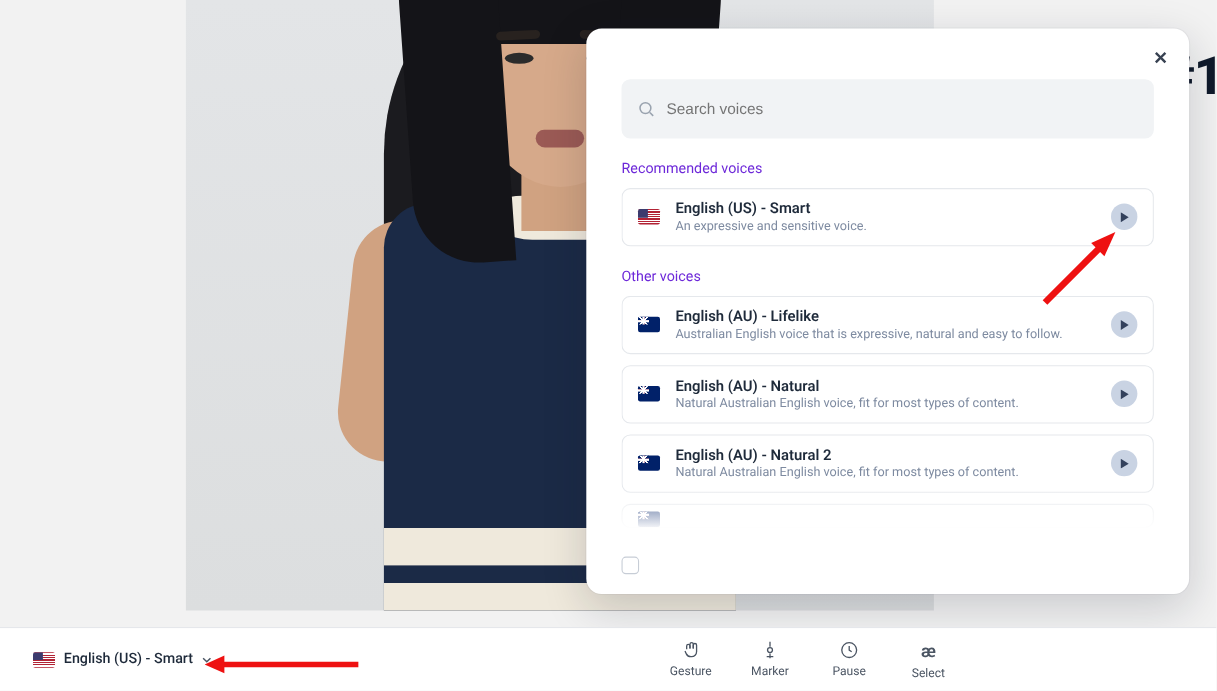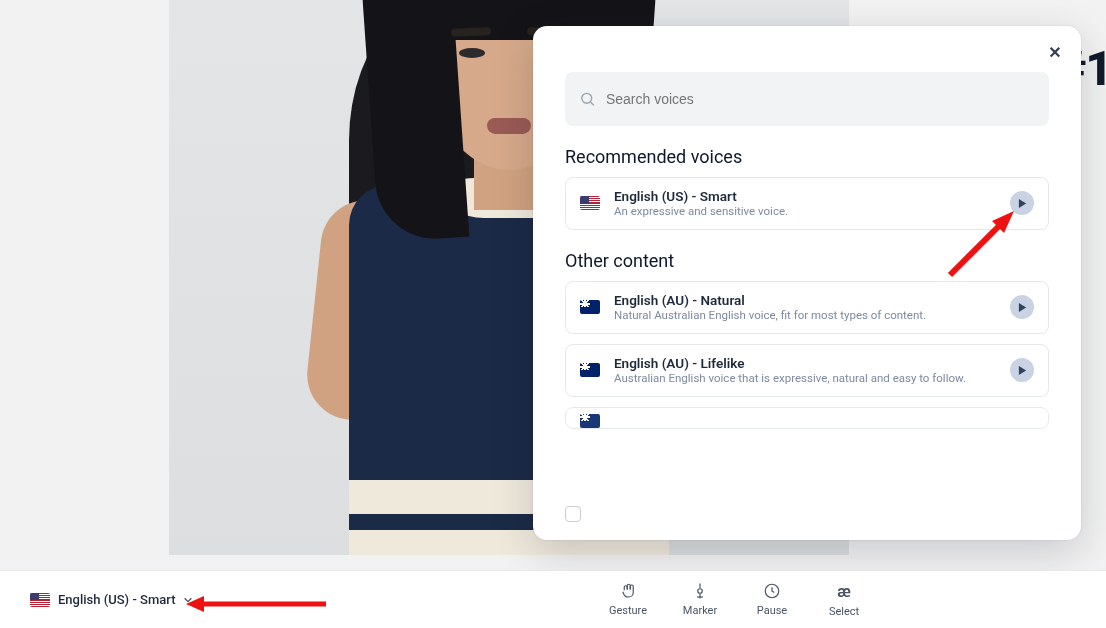--- a/index.html
+++ b/index.html
@@ -214,21 +214,21 @@
     padding: 18px 14px;
     gap:10px;
   }
   .search-wrap input {
     border:none; outline:none; background:transparent;
     font-size:14px; color:#374151; width:100%;
   }
   .search-wrap svg { width:18px; height:18px; color:#9aa3af; }
   .section-label {
     margin-top:20px;
-    font-size:18px; color:#0f172a;
+    font-size:13px; color:#6d28d9;
   }
   .voice-list { margin-top:10px; display:flex; flex-direction:column; gap:10px; overflow:hidden; }
   .voice-item {
     border:1px solid #e5e8ec;
     border-radius:8px;
     background:#fff;
     display:flex;
     align-items:center;
     padding:10px 14px;
     gap:14px;
@@ -334,39 +334,51 @@
         <div class="voice-desc">An expressive and sensitive voice.</div>
       </div>
       <div class="play-btn">
           <svg viewBox="0 0 10 10">
             <path d="M1 0 L9 5 L1 10 Z"></path>
           </svg>
         </div>
     </div>
   </div>
 
-  <div class="section-label">Other content</div>
+  <div class="section-label">Other voices</div>
   <div class="voice-list">
+    <div class="voice-item">
+      <span class="flag flag-au"></span>
+      <div class="voice-meta">
+        <div class="voice-name">English (AU) - Lifelike</div>
+        <div class="voice-desc">Australian English voice that is expressive, natural and easy to follow.</div>
+      </div>
+      <div class="play-btn">
+          <svg viewBox="0 0 10 10">
+            <path d="M1 0 L9 5 L1 10 Z"></path>
+          </svg>
+        </div>
+    </div>
     <div class="voice-item">
       <span class="flag flag-au"></span>
       <div class="voice-meta">
         <div class="voice-name">English (AU) - Natural</div>
         <div class="voice-desc">Natural Australian English voice, fit for most types of content.</div>
       </div>
       <div class="play-btn">
           <svg viewBox="0 0 10 10">
             <path d="M1 0 L9 5 L1 10 Z"></path>
           </svg>
         </div>
     </div>
     <div class="voice-item">
       <span class="flag flag-au"></span>
       <div class="voice-meta">
-        <div class="voice-name">English (AU) - Lifelike</div>
-        <div class="voice-desc">Australian English voice that is expressive, natural and easy to follow.</div>
+        <div class="voice-name">English (AU) - Natural 2</div>
+        <div class="voice-desc">Natural Australian English voice, fit for most types of content.</div>
       </div>
       <div class="play-btn">
           <svg viewBox="0 0 10 10">
             <path d="M1 0 L9 5 L1 10 Z"></path>
           </svg>
         </div>
     </div>
     <div class="voice-item cutoff">
       <span class="flag flag-au"></span>
       <div class="voice-meta"></div>

